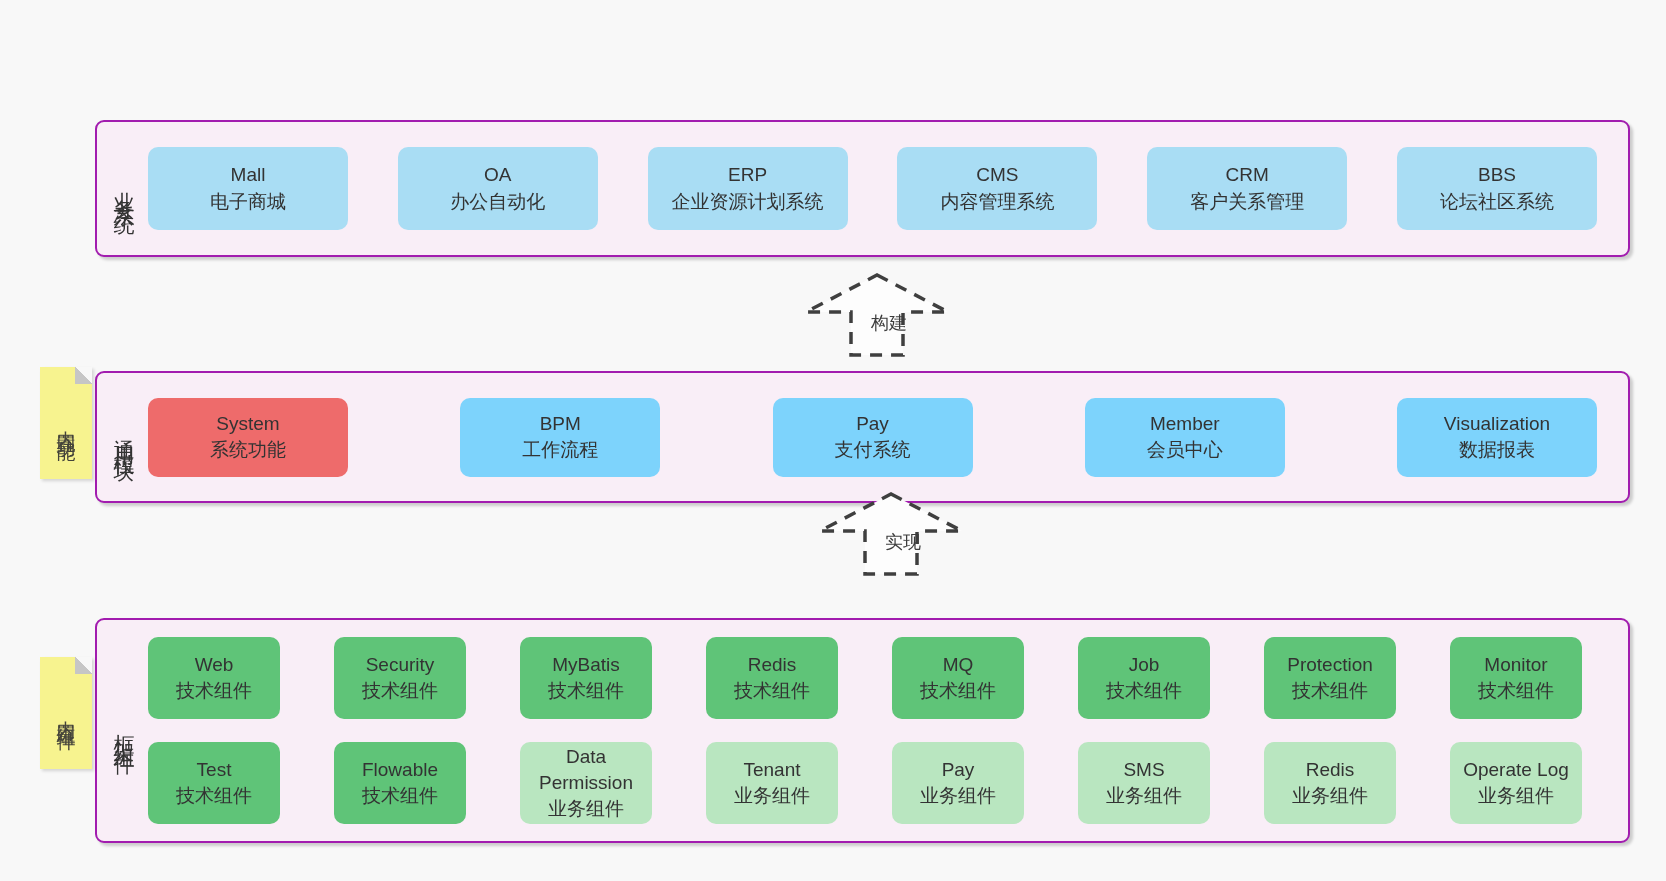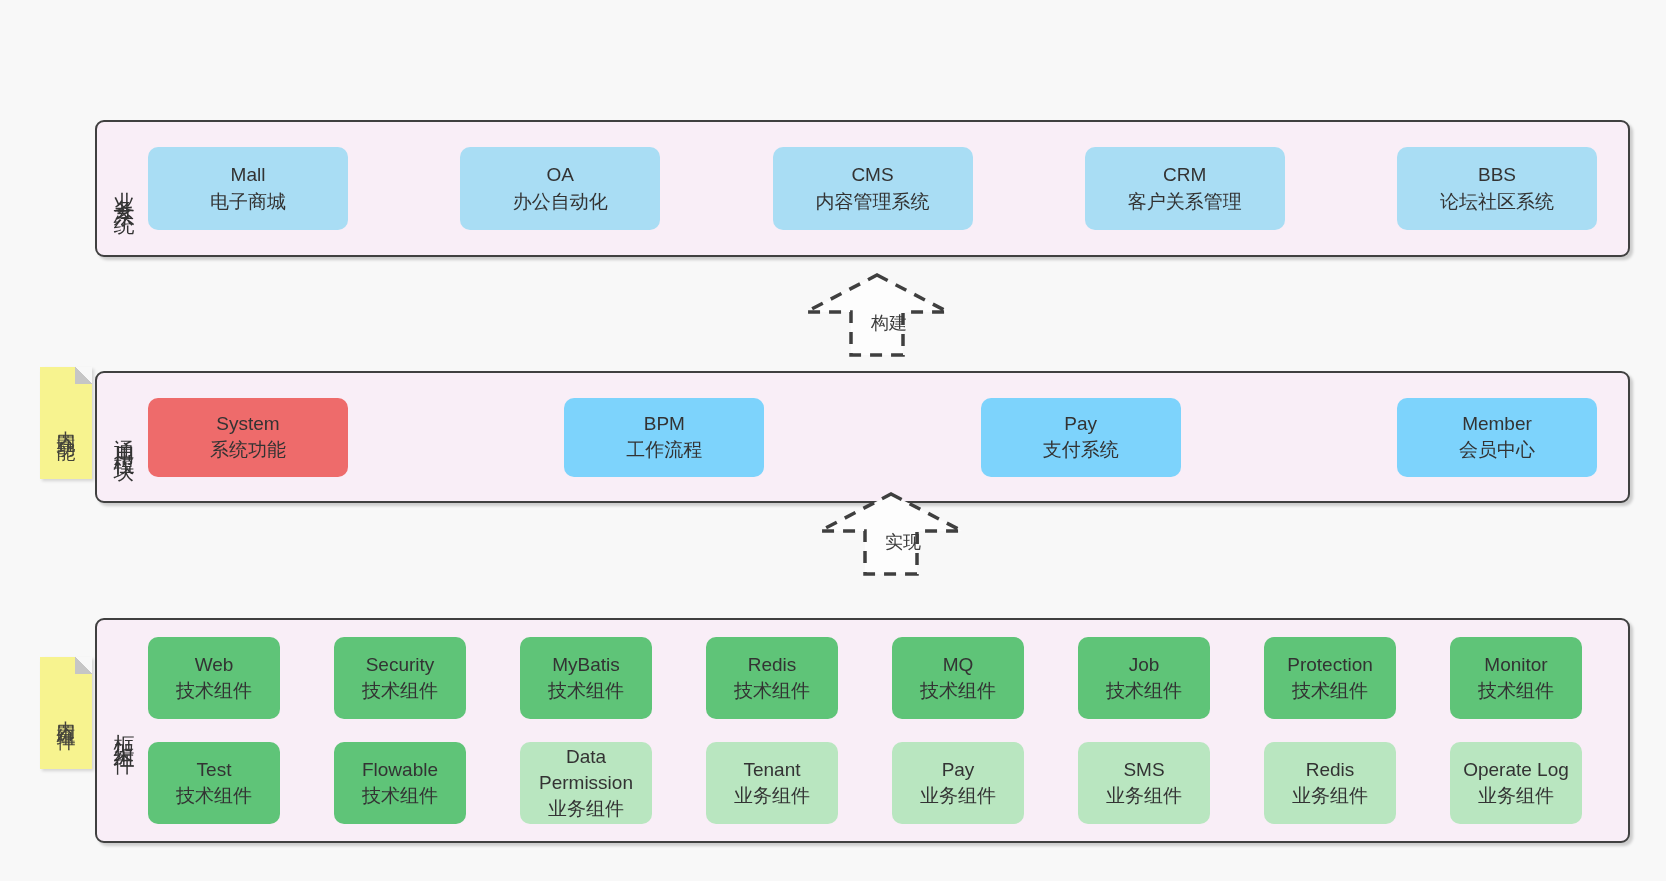--- a/index.html
+++ b/index.html
@@ -13,21 +13,21 @@
     background:#f8f8f8;
     overflow:hidden;
     color:#333;
   }
 
   
   .band{
     position:absolute;
     left:95px;width:1535px;
     background:#f9eef7;
-    border:2px solid #404040;
+    border:2px solid #a21caf;
     border-radius:9px;
     box-shadow:3px 3px 3px rgba(0,0,0,0.18);
     display:flex;
     box-sizing:border-box;
     z-index:1;
   }
   .band-1{top:120px;height:137px;}
   .band-2{top:371px;height:132px;}
   .band-3{top:618px;height:225px;}
 
@@ -134,20 +134,24 @@
     <div class="boxes-row">
       <div class="box box-lg c-blue">
         <div>Mall</div>
         <div>电子商城</div>
       </div>
       <div class="box box-lg c-blue">
         <div>OA</div>
         <div>办公自动化</div>
       </div>
       <div class="box box-lg c-blue">
+        <div>ERP</div>
+        <div>企业资源计划系统</div>
+      </div>
+      <div class="box box-lg c-blue">
         <div>CMS</div>
         <div>内容管理系统</div>
       </div>
       <div class="box box-lg c-blue">
         <div>CRM</div>
         <div>客户关系管理</div>
       </div>
       <div class="box box-lg c-blue">
         <div>BBS</div>
         <div>论坛社区系统</div>
@@ -179,20 +183,24 @@
         <div>工作流程</div>
       </div>
       <div class="box box-lg c-pink">
         <div>Pay</div>
         <div>支付系统</div>
       </div>
       <div class="box box-lg c-pink">
         <div>Member</div>
         <div>会员中心</div>
       </div>
+      <div class="box box-lg c-pink">
+        <div>Visualization</div>
+        <div>数据报表</div>
+      </div>
     </div>
   </section>
 
   <div class="arrow arrow-2">
     <svg viewBox="0 0 146 84">
       <polygon points="73,2 144,39 99,39 99,82 47,82 47,39 2,39" fill="#fdfdfd" stroke="#3f3f3f" stroke-width="3.5" stroke-dasharray="12 9" stroke-linejoin="miter"></polygon>
     </svg>
     <span class="arrow-label">实现</span>
   </div>
 

